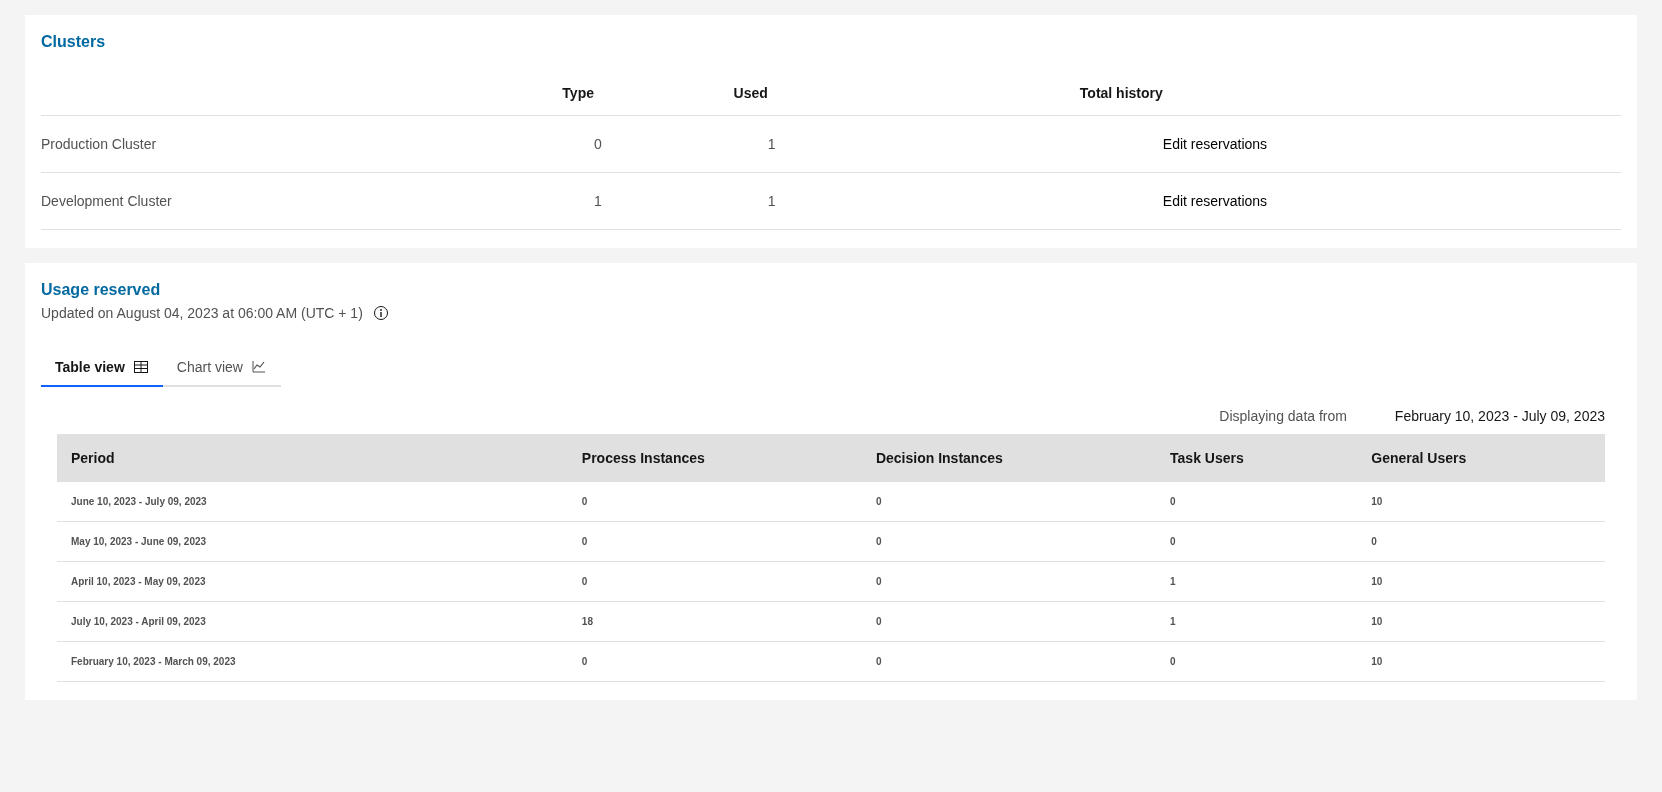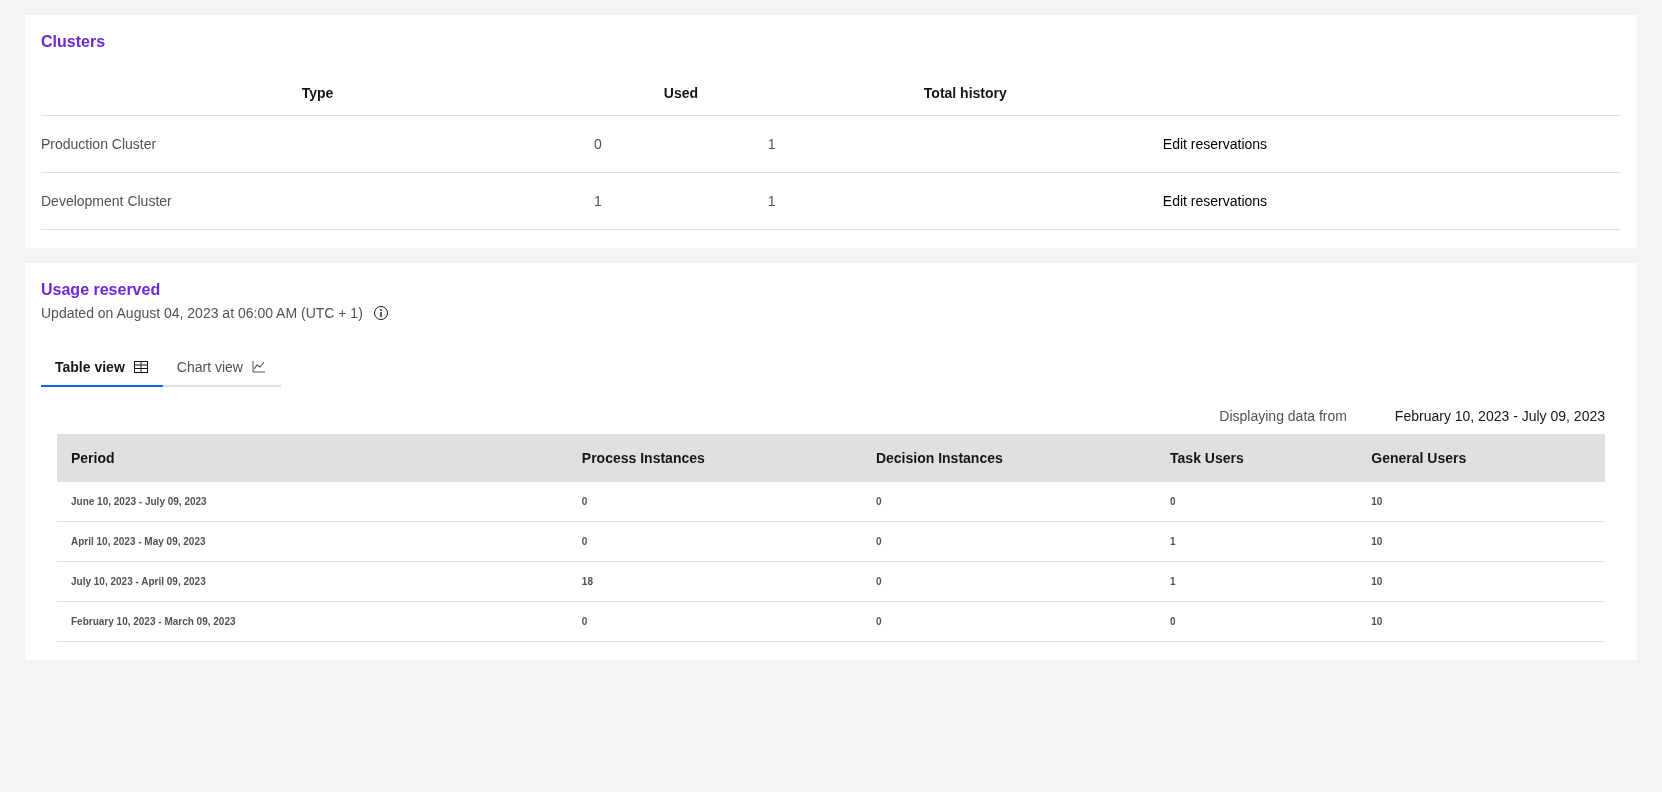--- a/index.html
+++ b/index.html
@@ -15,29 +15,29 @@
       padding: 0 25px 25px 25px;
     }
     .card {
       background: #ffffff;
       margin-top: 15px;
       padding: 18px 16px;
     }
     .section-title {
       font-size: 16px;
       font-weight: 600;
-      color: #6d28d9;
+      color: #0369a1;
       margin-bottom: 20px;
     }
     .clusters-table {
       width: 100%;
       border-collapse: collapse;
     }
     .clusters-table th {
-      text-align: center;
+      text-align: right;
       font-weight: 600;
       font-size: 14px;
       padding: 14px 0 14px 0;
       border-bottom: 1px solid #e0e0e0;
     }
     .clusters-table td {
       padding: 20px 0;
       border-bottom: 1px solid #e0e0e0;
       color: #525252;
     }
@@ -207,20 +207,27 @@
       </thead>
       <tbody>
         <tr>
           <td>June 10, 2023 - July 09, 2023</td>
           <td>0</td>
           <td>0</td>
           <td>0</td>
           <td>10</td>
         </tr>
         <tr>
+          <td>May 10, 2023 - June 09, 2023</td>
+          <td>0</td>
+          <td>0</td>
+          <td>0</td>
+          <td>0</td>
+        </tr>
+        <tr>
           <td>April 10, 2023 - May 09, 2023</td>
           <td>0</td>
           <td>0</td>
           <td>1</td>
           <td>10</td>
         </tr>
         <tr>
           <td>July 10, 2023 - April 09, 2023</td>
           <td>18</td>
           <td>0</td>

